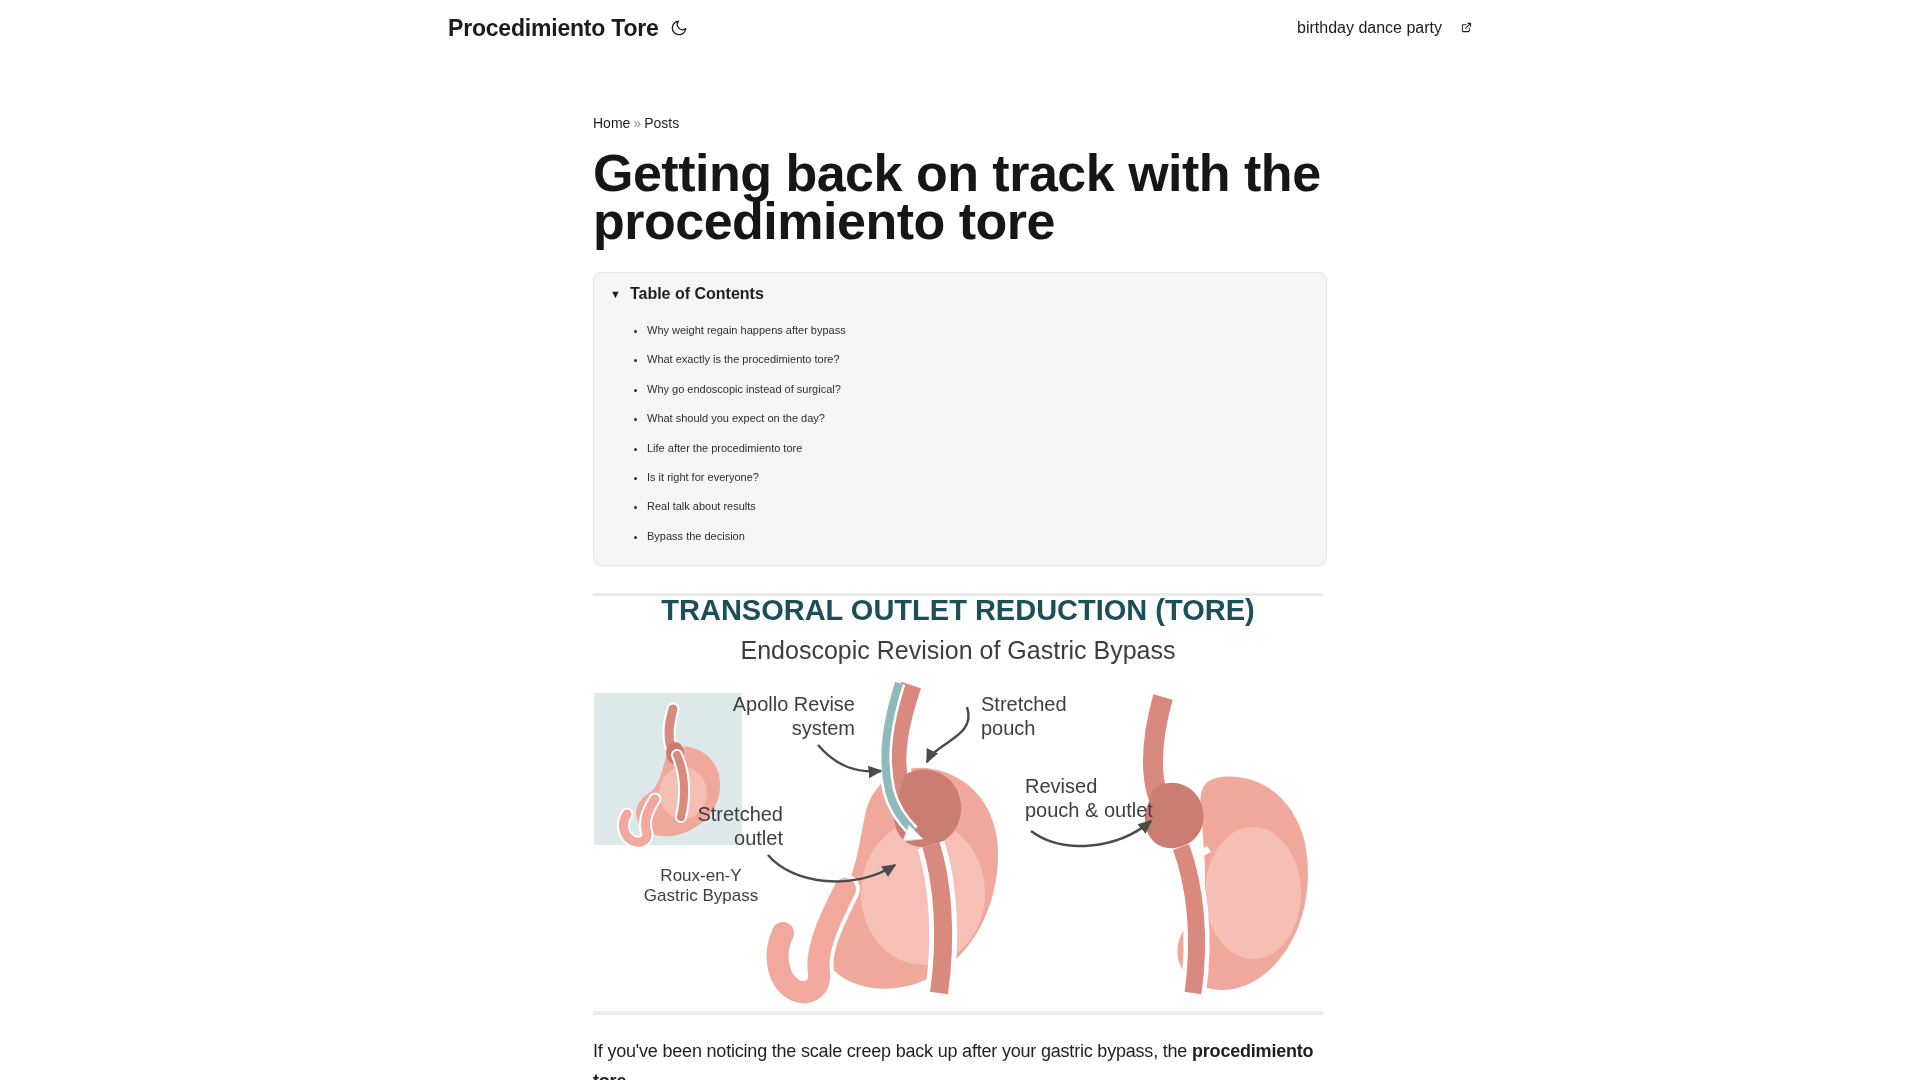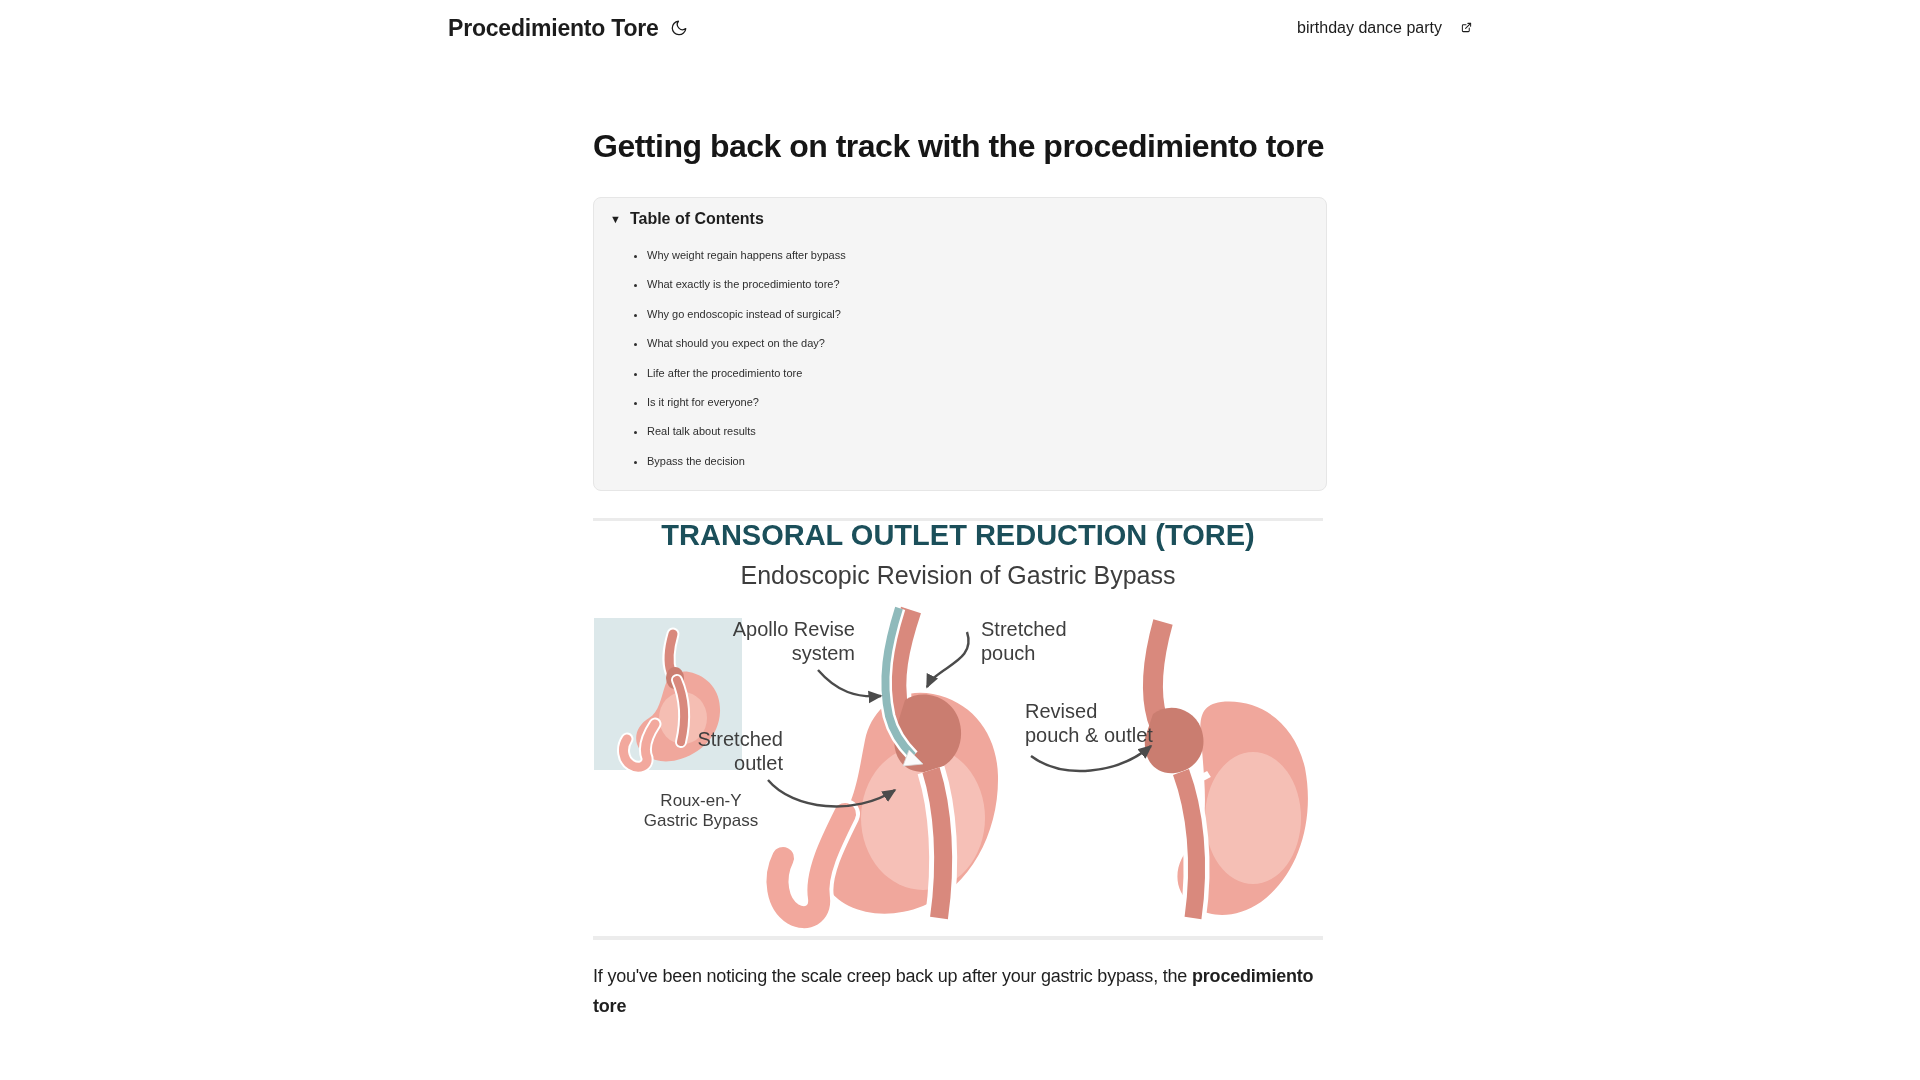--- a/index.html
+++ b/index.html
@@ -17,22 +17,22 @@
   .menu a { font-size:16px; color:#1c1c1c; text-decoration:none; display:flex; gap:19px; }
   .ext-icon svg { width:11px; height:11px; stroke:#1c1c1c; fill:none; stroke-width:2.2; stroke-linecap:round; stroke-linejoin:round; margin-top:1px; }
 
   
   .main { width:734px; margin:0 auto; padding-top:59px; }
 
   .breadcrumb { font-size:14px; color:#1e1e1e; }
   .breadcrumb a { color:#1e1e1e; text-decoration:none; }
   .crumb-sep { color:#8a8a8a; margin:0 3px; }
 
-  h1.post-title { font-size:32px; line-height:48px; font-weight:700; color:#161616;
-                  letter-spacing:-0.5px; margin:7px 0 9px; }
+  h1.post-title { font-size:52px; line-height:48px; font-weight:700; color:#161616;
+                  letter-spacing:-0.5px; margin:18px 0 9px; }
 
   .post-meta { font-size:14px; color:#6f6f6f; }
   .meta-sep { margin:0 3px; }
 
   
   details.toc { margin-top:27px; background:#f5f5f5; border:1px solid #e6e6e6;
                 border-radius:8px; padding:12px 16px 14px; }
   details.toc summary { cursor:pointer; list-style:none; display:flex; align-items:center; gap:9px; }
   details.toc summary::-webkit-details-marker { display:none; }
   .toc-caret { font-size:11px; color:#1e1e1e; }
@@ -74,20 +74,23 @@
           <path d="M15 3h6v6"></path>
             <path d="M10 14L21 3"></path>
         </svg>
       </span>
     </a>
   </nav>
 </header>
 
 <main class="main">
 
+  <div class="breadcrumb">
+    <a href="#">Home</a><span class="crumb-sep">»</span><a href="#">Posts</a>
+  </div>
 
   <h1 class="post-title">Getting back on track with the procedimiento tore</h1>
 
 
   <details class="toc" open="">
     <summary>
       <span class="toc-caret">▼</span>
       <span class="toc-title">Table of Contents</span>
     </summary>
     <ul>

